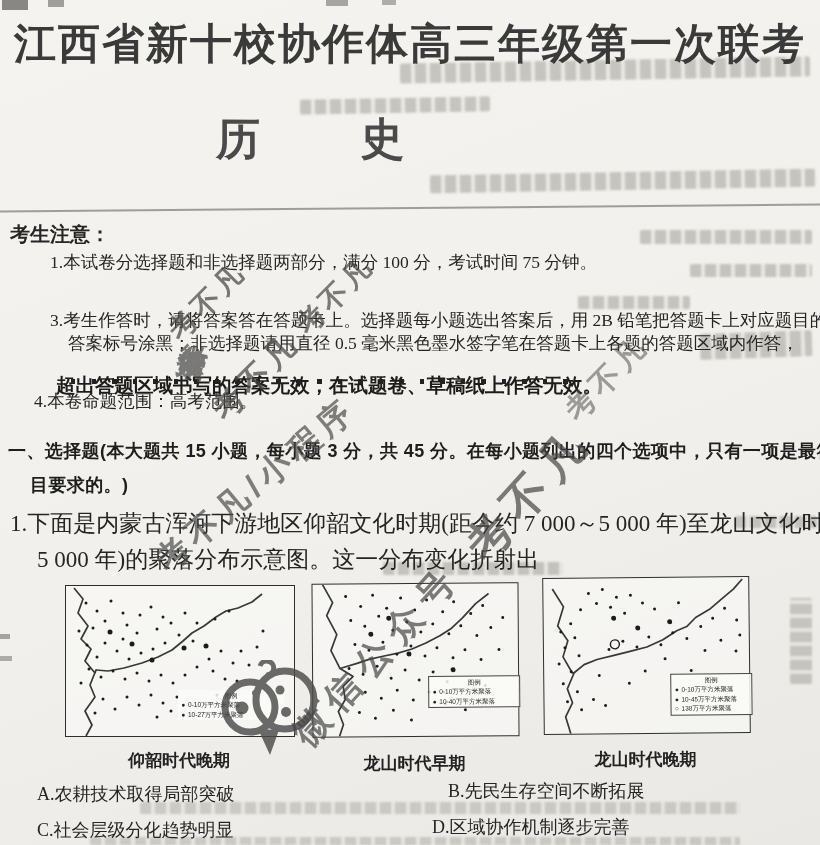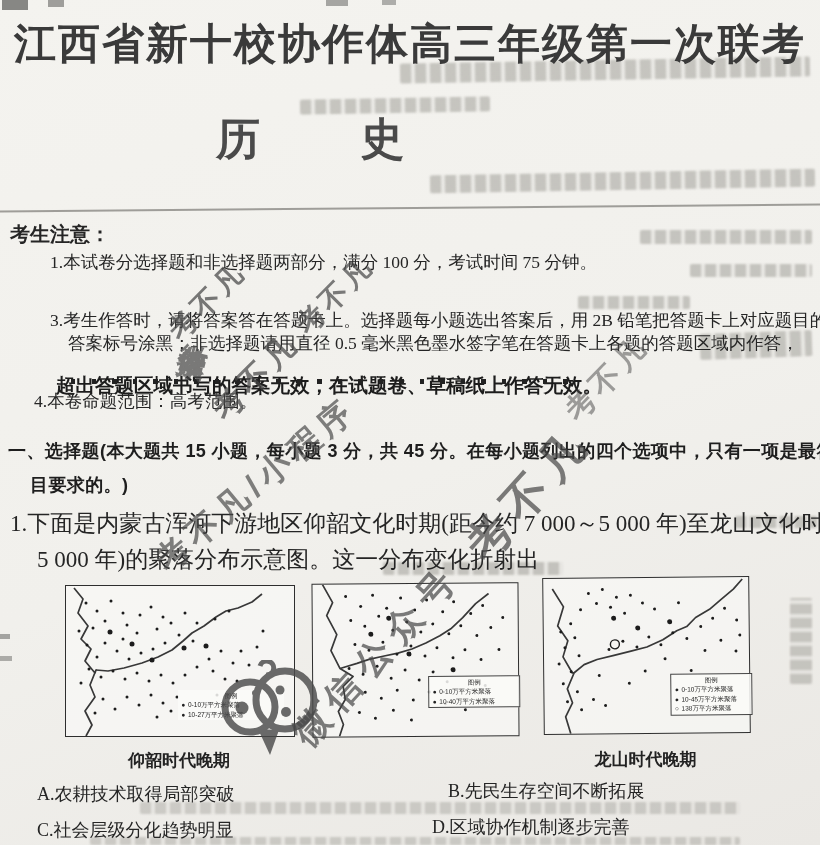--- a/index.html
+++ b/index.html
@@ -277,20 +277,21 @@
       </svg>
       <div class="legend boxed" style="left:126px;top:96px;width:76px;">
         <div class="lg-title">图例</div>
         <div><span class="sym">●</span>0-10万平方米聚落</div>
         <div><span class="sym">●</span>10-45万平方米聚落</div>
         <div><span class="sym">○</span>138万平方米聚落</div>
       </div>
     </div>
 
   <div class="abs map-caption" style="left:65px;top:749px;width:228px;">仰韶时代晚期</div>
+  <div class="abs map-caption" style="left:312px;top:752px;width:205px;">龙山时代早期</div>
   <div class="abs map-caption" style="left:543px;top:748px;width:205px;">龙山时代晚期</div>
 
   <div class="abs option" style="left:37px;top:782px;">A.农耕技术取得局部突破</div>
   <div class="abs option" style="left:448px;top:779px;">B.先民生存空间不断拓展</div>
   <div class="abs option" style="left:37px;top:818px;">C.社会层级分化趋势明显</div>
   <div class="abs option" style="left:432px;top:815px;">D.区域协作机制逐步完善</div>
 
   <div class="logo-wm" style="left:220px;top:660px;width:100px;height:105px;">
     <svg width="100" height="105" viewBox="0 0 100 105">
       <g stroke="#4b4b4b" stroke-width="7" fill="none">

